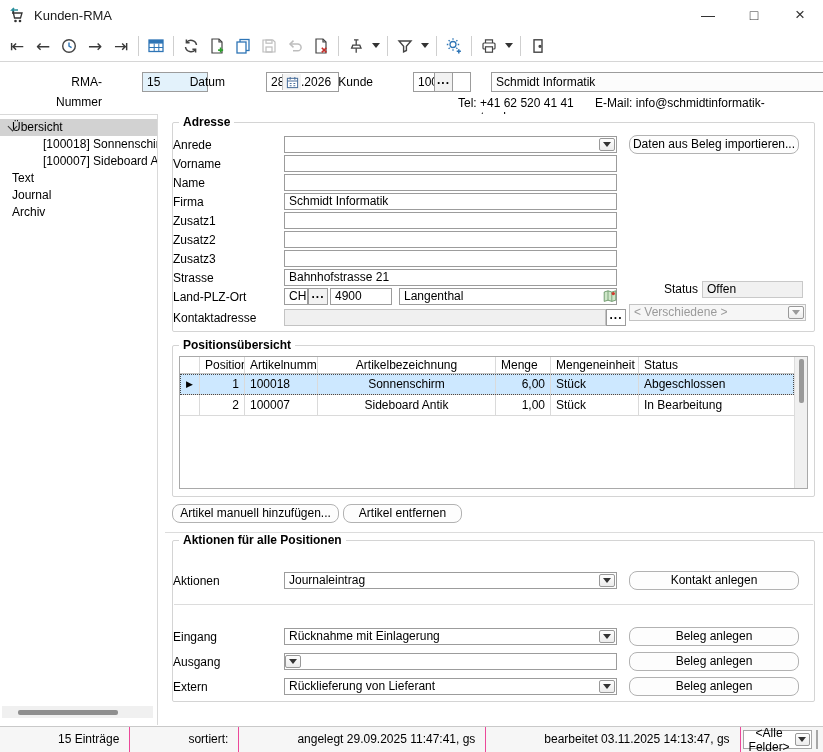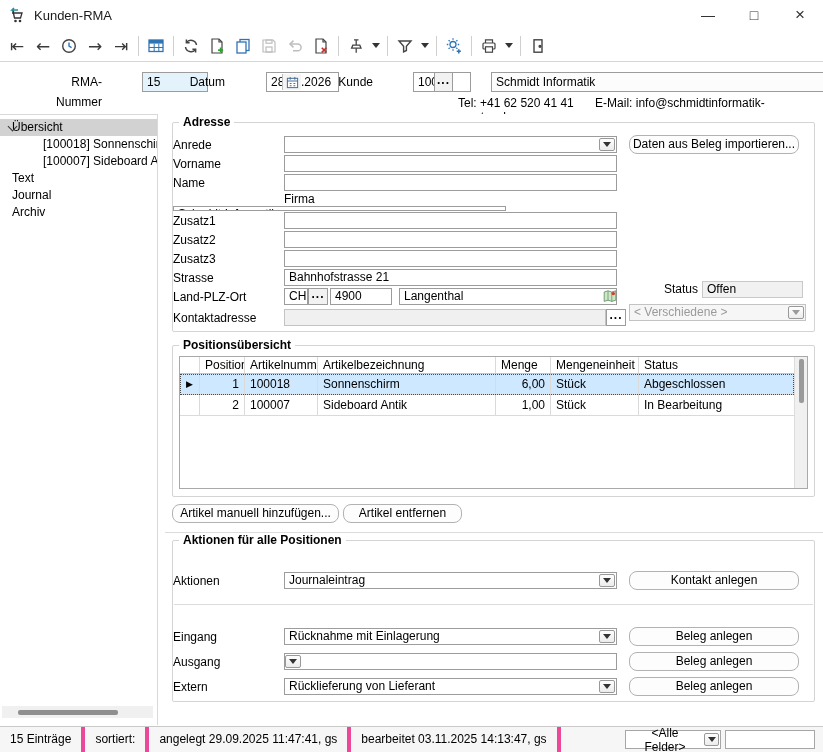--- a/index.html
+++ b/index.html
@@ -60,33 +60,33 @@
 
   
   .table { position:absolute; left:6px; right:6px; top:10px; bottom:7px; border:1px solid #a9a9a9; background:#fff; overflow:hidden; }
   .trow { display:flex; height:21px; border-bottom:1px solid #dadada; }
   .trow.head { height:17px; border-bottom:1px solid #c4c4c4; }
   .tcell { border-right:1px solid #dadada; padding:0 5px; line-height:21px; white-space:nowrap; overflow:hidden; }
   .trow.head .tcell { line-height:17px; }
   .tcell.c0 { width:20px; padding:0; text-align:center; }
   .tcell.c1 { width:45px; }
   .tcell.c2 { width:73px; }
-  .tcell.c3 { width:178px; }
+  .tcell.c3 { width:178px;text-align:center; }
   .tcell.c4 { width:55px; }
   .tcell.c5 { width:88px; }
   .tcell.c6 { flex:1; border-right:none; }
   .tcell.num { text-align:right; }
   .trow.selected { background:#cde8ff; outline:1px dotted #4a4a4a; outline-offset:-1px; }
   .marker { font-size:9px; line-height:21px; }
   .v-scroll { position:absolute; right:0; top:0; bottom:0; width:13px; background:#f0f0f0; border-left:1px solid #dcdcdc; }
   .v-thumb { position:absolute; left:4px; top:2px; width:5px; height:44px; background:#9a9a9a; border-radius:2px; }
 
   
   .statusbar { position:absolute; left:0; right:0; bottom:0; height:26px; border-top:1px solid #c9c9c9; background:#f6f6f6; display:flex; align-items:stretch; }
-  .sb-seg { padding:0 10px; line-height:25px; border-right:4px solid #ec4899; white-space:nowrap; }
+  .sb-seg { padding:0 10px; line-height:25px; border-right:1px solid #ec4899; white-space:nowrap;margin-left:48px; }
   .sb-spacer { flex:1; }
   .sb-combo { margin:3px 2px; width:96px; border:1px solid #a6a6a6; background:#fff; display:flex; align-items:center; }
   .sb-combo .ctext { flex:1; padding:0 5px;text-align:center; }
   .sb-combo .cbtn { width:15px; height:13px; margin-right:1px; border:1px solid #999; border-radius:2px; background:linear-gradient(#fefefe,#ececec); display:flex; align-items:center; justify-content:center; }
   .sb-search { margin:3px 8px 3px 2px; width:90px; border:1px solid #a6a6a6; background:#fff; position:relative; }
 
   svg { display:block; }
 </style>
 </head>
 <body>
@@ -278,21 +278,21 @@
         </div>
       </div>
       <div class="arow" style="top:31px;">
         <span class="lab">Vorname</span>
         <div class="inp w-main"></div>
       </div>
       <div class="arow" style="top:50px;">
         <span class="lab">Name</span>
         <div class="inp w-main"></div>
       </div>
-      <div class="arow" style="top:69px;flex-direction:column;">
+      <div class="arow" style="top:69px;">
         <span class="lab">Firma</span>
         <div class="inp w-main">Schmidt Informatik</div>
       </div>
       <div class="arow" style="top:88px;">
         <span class="lab">Zusatz1</span>
         <div class="inp w-main"></div>
       </div>
       <div class="arow" style="top:107px;">
         <span class="lab">Zusatz2</span>
         <div class="inp w-main"></div>

